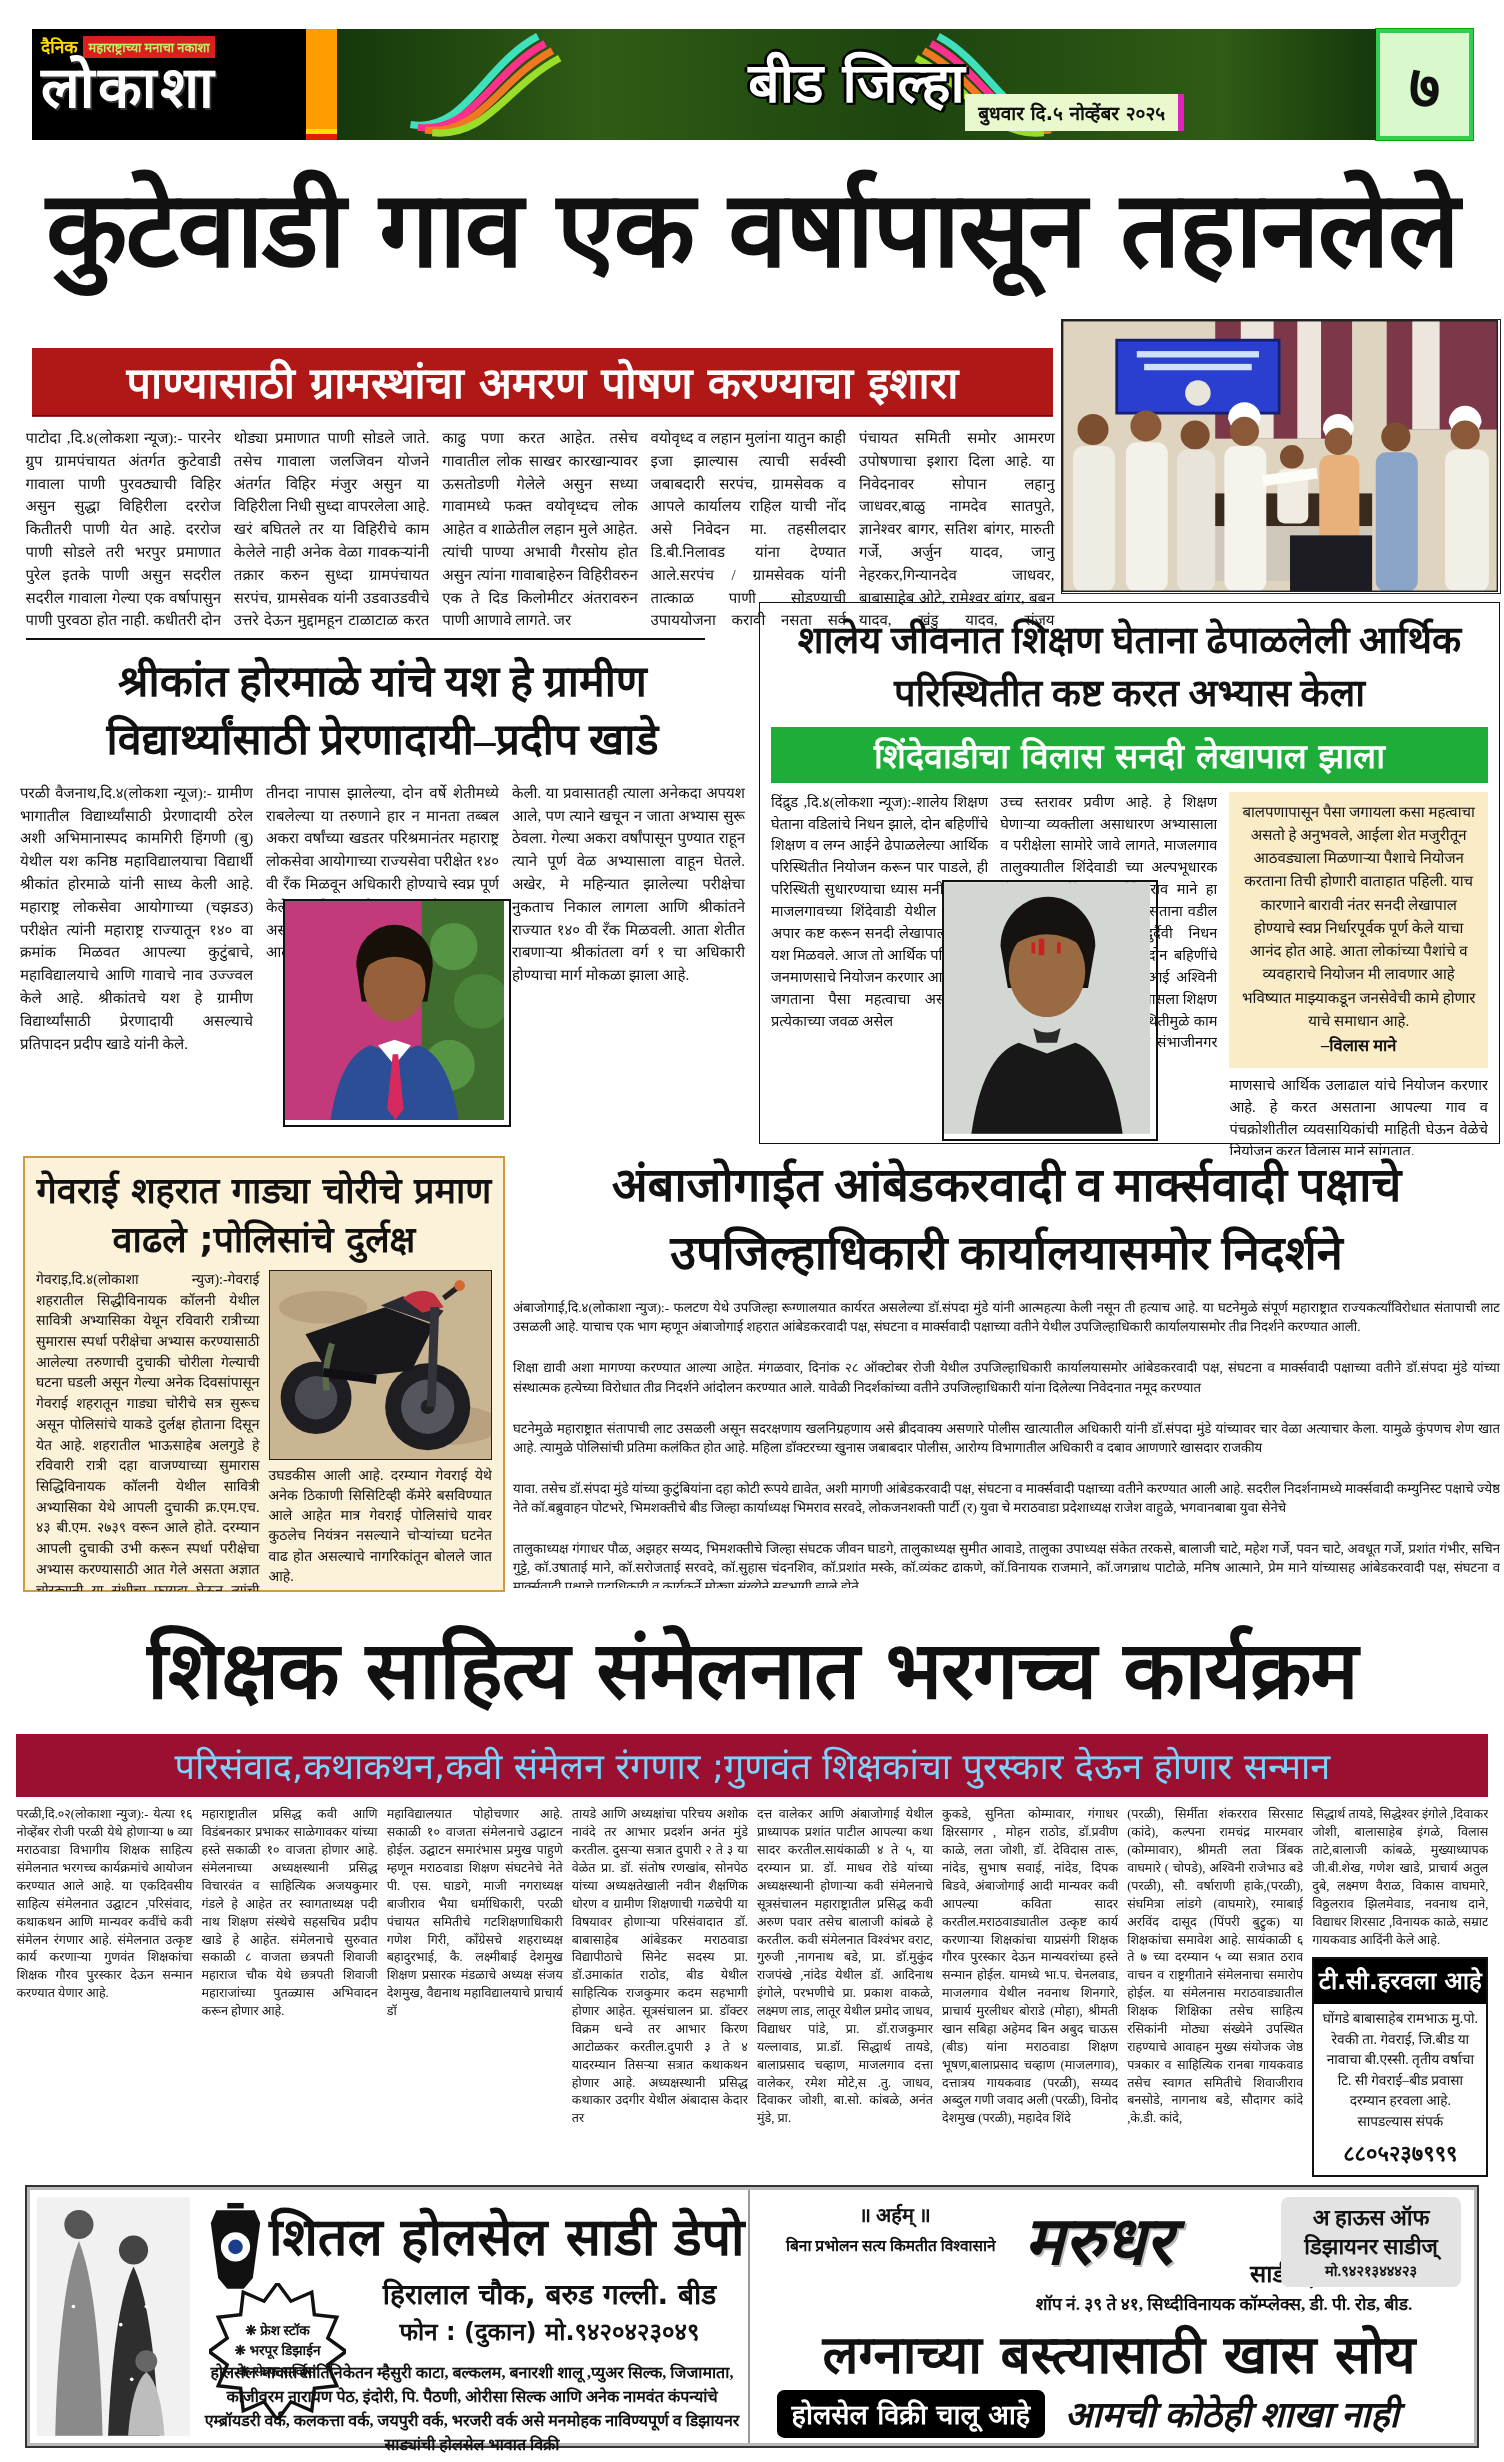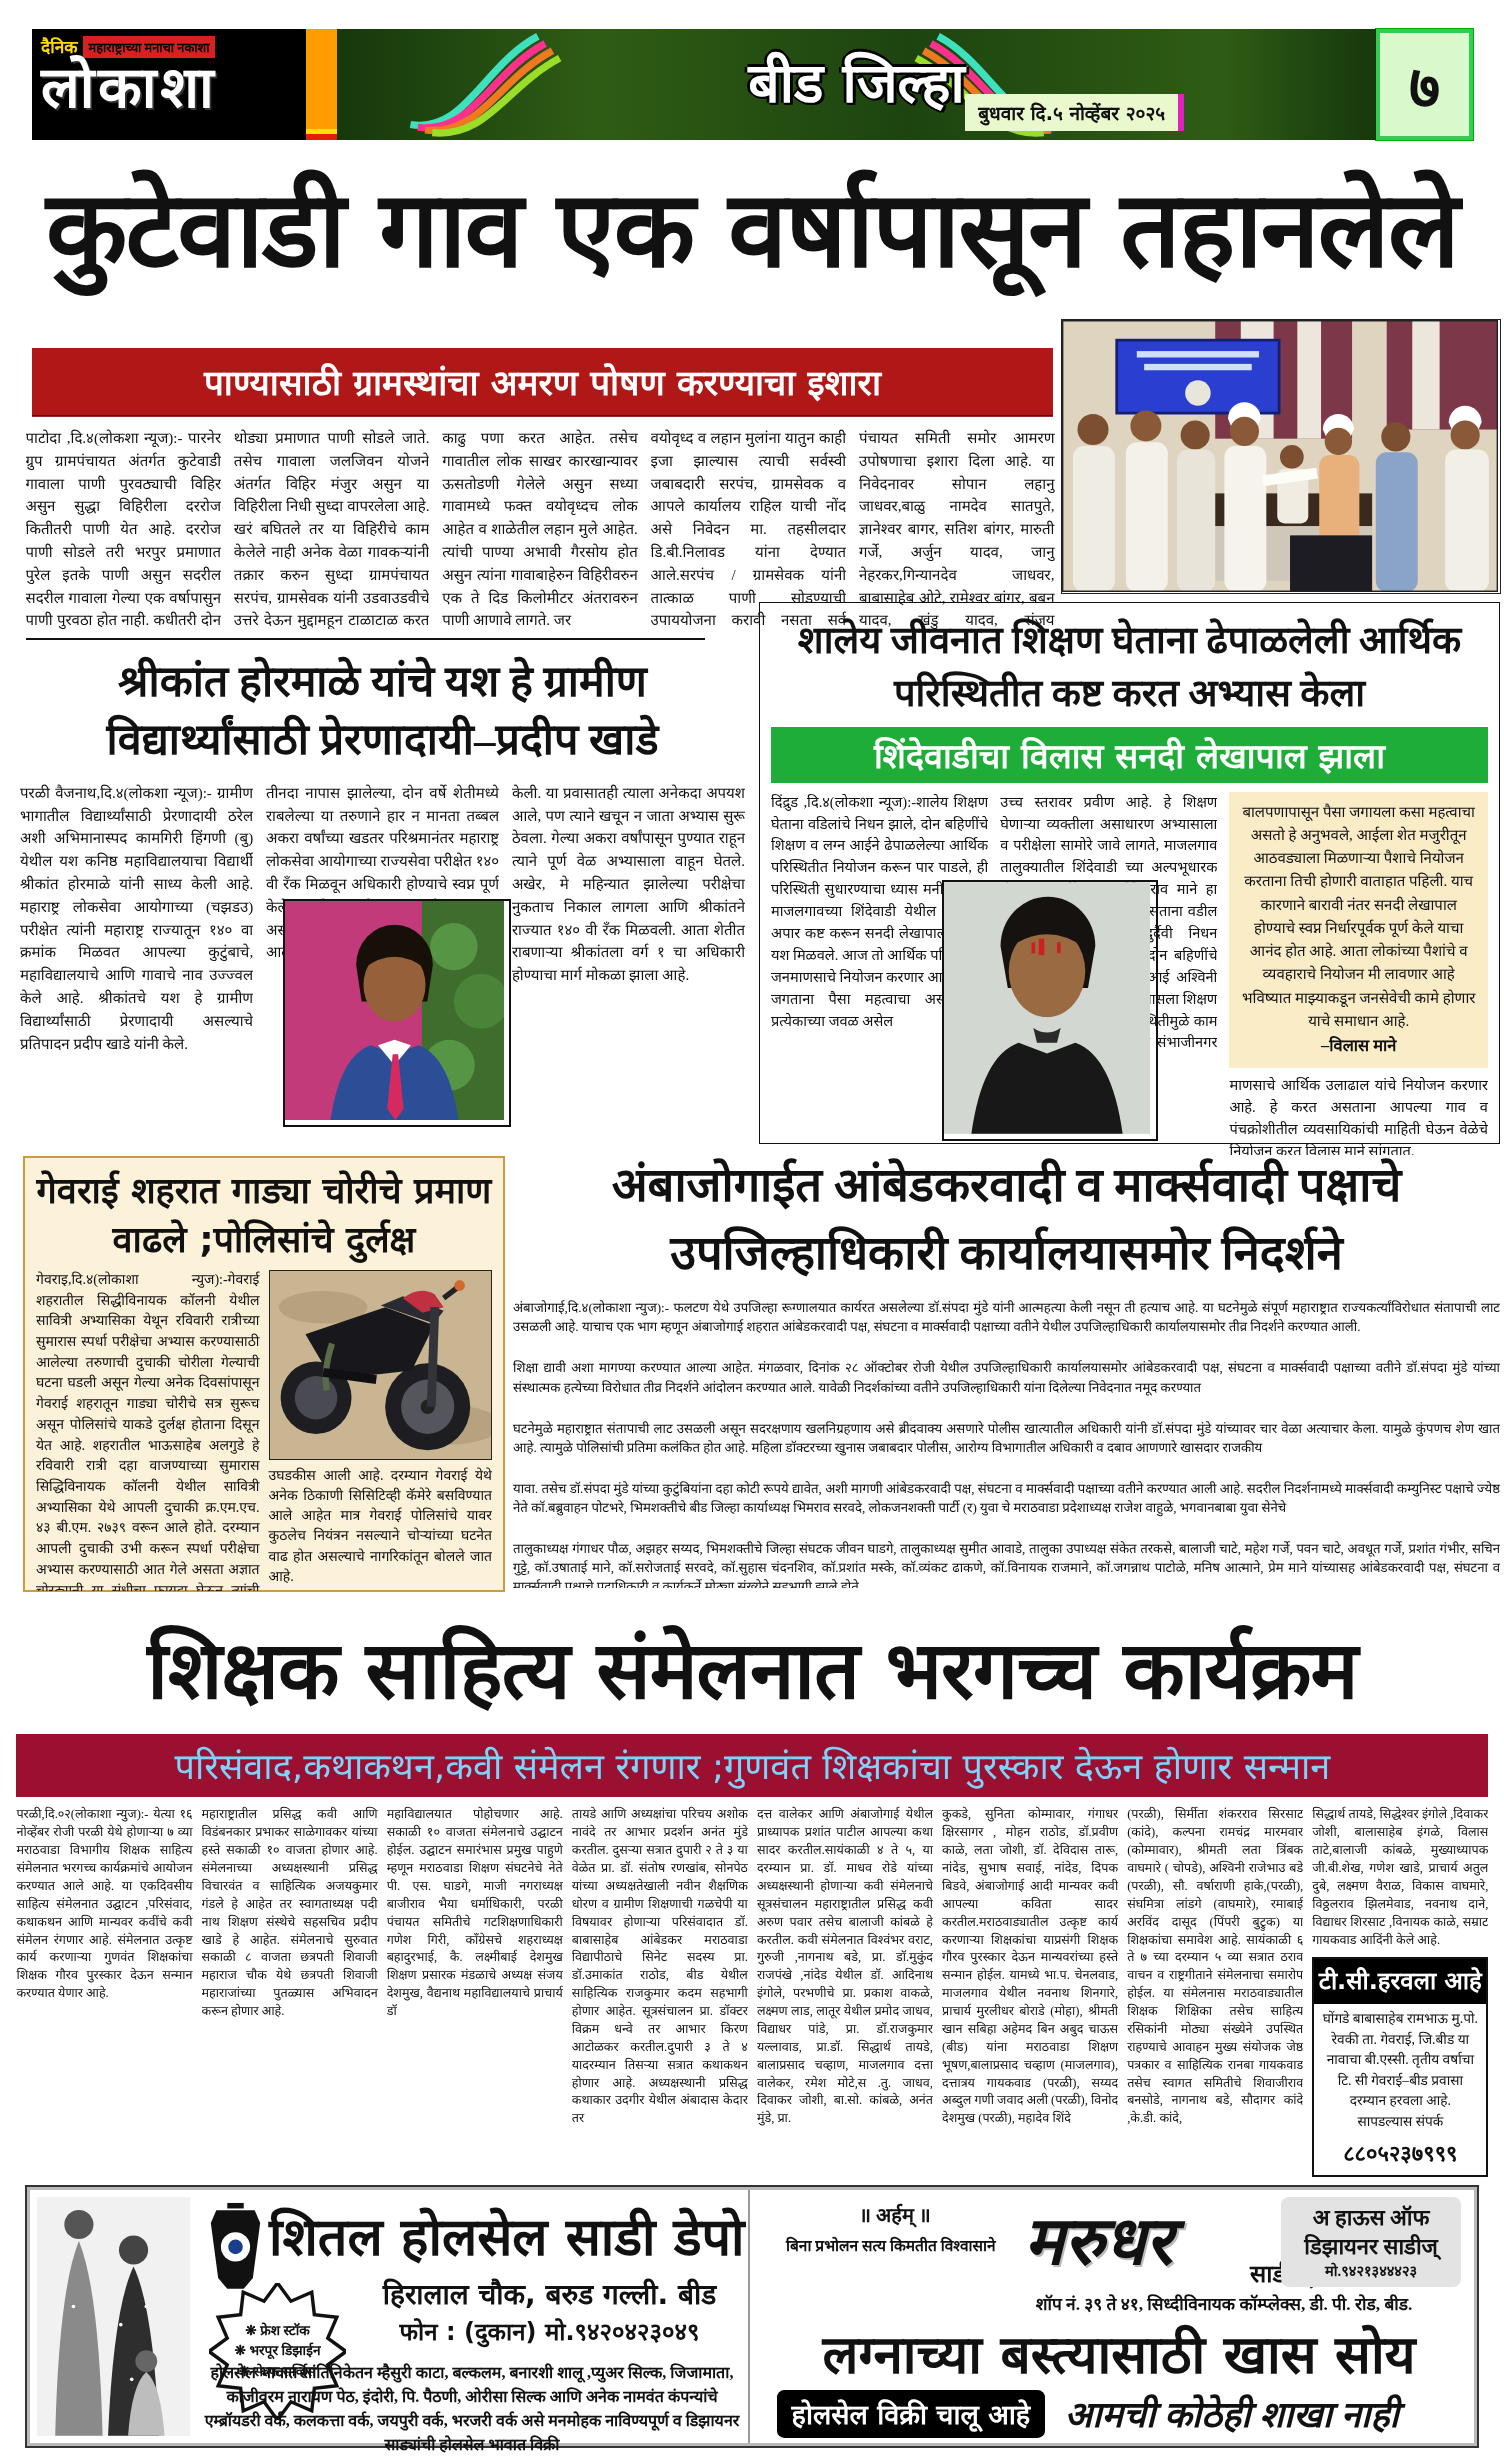--- a/index.html
+++ b/index.html
@@ -3,40 +3,40 @@
 <meta charset="utf-8">
 <style>
   html,body{margin:0;padding:0;background:#777;}
   .page{width:1505px;height:2462px;background:#fff;position:relative;overflow:hidden;
         font-family:"Liberation Serif","DejaVu Serif",serif;color:#111;margin:0 auto;}
   
   .masthead{position:absolute;left:32px;top:29px;right:32px;height:111px;display:flex;}
   .mast-left{width:274px;background:#000;color:#fff;padding:5.5px 9px;box-sizing:border-box;}
   .mast-top{display:flex;align-items:flex-end;gap:5.5px;}
   .daily{color:#ffd900;font-weight:bold;font-size:17.3px;font-family:"DejaVu Sans",sans-serif;}
-  .tagline{background:#d91f1f;color:#000000;font-size:12.8px;font-weight:bold;padding:1.8px 5.5px;white-space:nowrap;}
+  .tagline{background:#d91f1f;color:#bef264;font-size:12.8px;font-weight:bold;padding:1.8px 5.5px;white-space:nowrap;}
   .paper-name{font-size:57px;font-weight:bold;letter-spacing:3.6px;line-height:1.05;
               font-family:"DejaVu Sans",sans-serif;text-shadow:1.8px 1.8px 0 #333;}
   .orange-strip{width:31px;background:linear-gradient(#ff9d00 90%,#ffe000 90% 95%,#e02000 95%);}
   .banner{flex:1;position:relative;background:linear-gradient(90deg,#16380c,#2f5c15 25%,#1d440f 55%,#2f5c15 85%,#16380c);overflow:hidden;}
   .edition{position:absolute;left:50%;top:46%;transform:translate(-50%,-50%);
            font-family:"DejaVu Sans",sans-serif;font-weight:bold;font-size:55px;color:#fff;
            text-shadow:-2.7px 0 #000,2.7px 0 #000,0 -2.7px #000,0 2.7px #000,2.7px 2.7px 0 #000;white-space:nowrap;}
   .ribbon{position:absolute;top:0;height:100%;}
   .date-box{position:absolute;right:192px;bottom:9px;background:#e9f8cd;border-right:6.4px solid #e020c0;
             font-weight:bold;font-size:19px;padding:5.5px 12.8px;font-family:"DejaVu Sans",sans-serif;}
   .page-badge{width:97px;background:#d9f8cb;border:4.6px solid #35cd51;outline:1.8px solid #0a0;
               display:flex;align-items:center;justify-content:center;font-size:60px;font-weight:bold;
               font-family:"DejaVu Sans",sans-serif;box-sizing:border-box;}
   
   .lead-headline{position:absolute;left:36px;top:153px;width:1432px;margin:0;text-align:center;
                  font-size:106px;line-height:1.45;font-weight:900;font-family:"DejaVu Sans",sans-serif;
                  letter-spacing:-1.8px;white-space:nowrap;}
   .red-bar{position:absolute;left:32px;top:348px;width:1021px;height:67px;background:#b01818;
-           color:#fff;display:flex;align-items:center;justify-content:center;font-size:35px;
+           color:#fff;display:flex;align-items:center;justify-content:center;font-size:43px;
            font-weight:bold;font-family:"DejaVu Sans",sans-serif;box-shadow:0 1.8px 0 #700;}
   .lead-photo{position:absolute;left:1061px;top:319px;width:440px;height:275px;margin:0;
               border:1.8px solid #222;box-sizing:border-box;}
   .lead-cols{position:absolute;left:25.5px;top:427px;width:1029px;height:202px;display:flex;gap:12.8px;overflow:hidden;}
   .col{flex:1;font-size:15px;line-height:1.52;text-align:justify;overflow:hidden;}
   .rule{position:absolute;left:25.5px;top:638px;width:679px;border-top:2.7px solid #111;}
   
   .shrikant{position:absolute;left:20px;top:649px;width:725px;}
   .shrikant h2{margin:4px;text-align:center;font-family:"Liberation Serif",serif;font-weight:bold;
                font-size:43px;line-height:1.35;}

